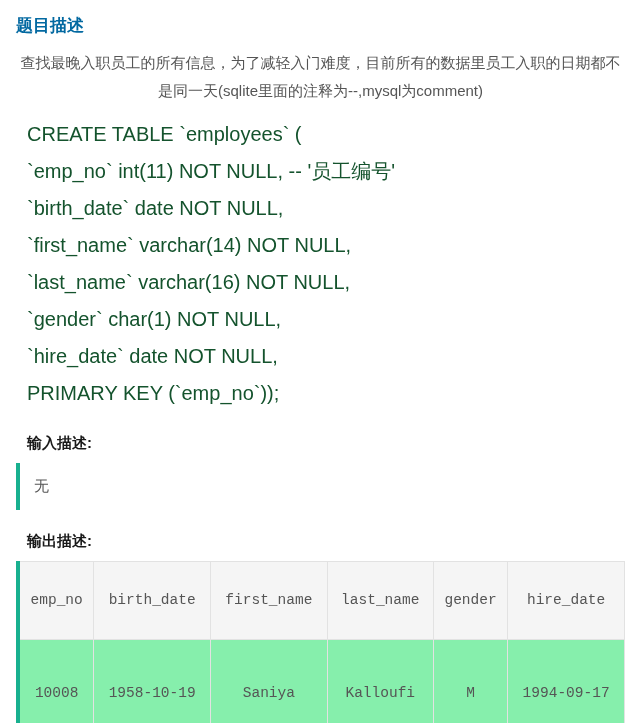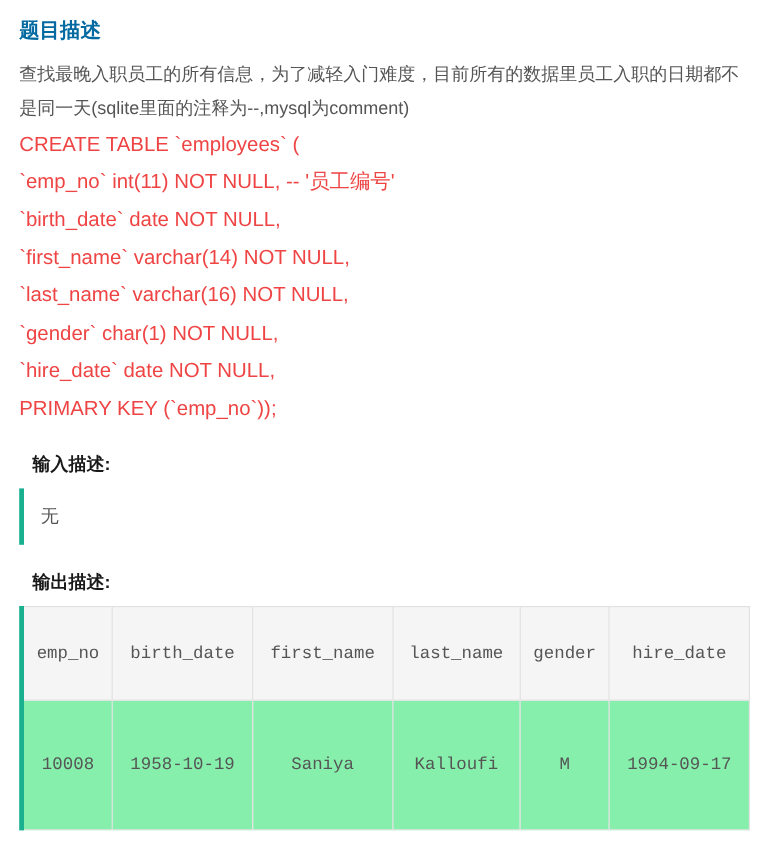--- a/index.html
+++ b/index.html
@@ -23,26 +23,27 @@
     font-weight: 700;
     color: #1a1a1a;
     margin: 22px 0 10px 0;
     padding-left: 11px;
   }
   .problem-text {
     color: #555;
     line-height: 1.85;
     font-size: 15px;
     margin: 0;
+    text-align: center;
   }
   .code-lines {
-    color: #ef4444;
+    color: #14532d;
     line-height: 1.85;
-    font-size: 17px;
-    margin: 0;
+    font-size: 20px;
+    margin: 11px;
     font-family: inherit;
     white-space: pre-line;
   }
   .quote-box {
     border-left: 4px solid #18b08f;
     padding: 14px 14px;
     margin: 8px 0 0 0;
     color: #555;
     font-size: 15px;
     background: #fff;

